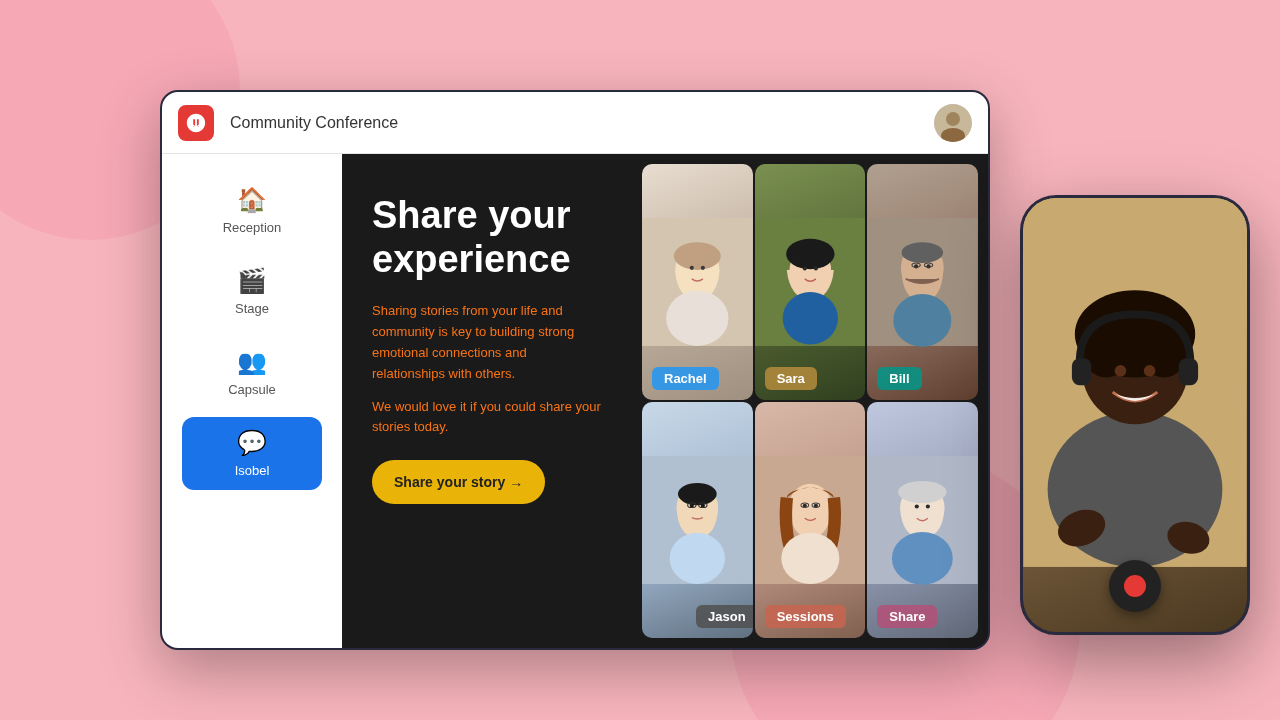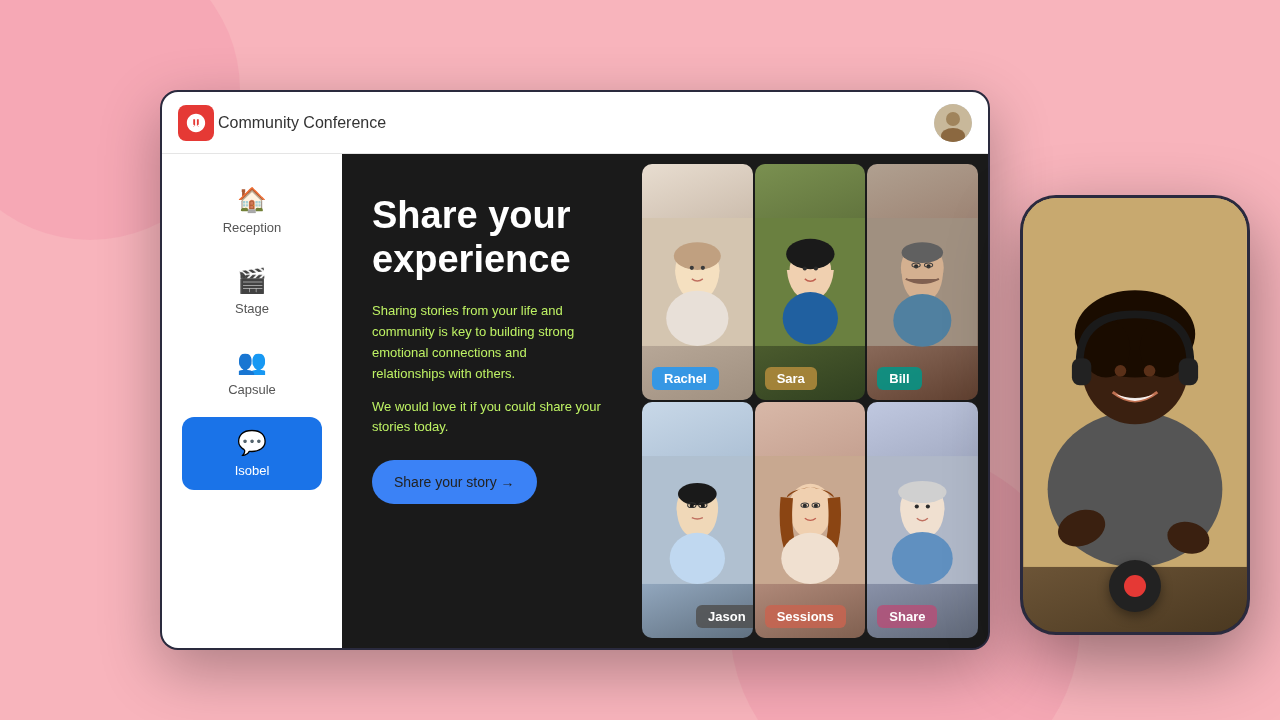--- a/index.html
+++ b/index.html
@@ -49,21 +49,21 @@
       border: 2px solid #2a2a3e;
     }
 
     
     .browser-chrome {
       height: 62px;
       background: #ffffff;
       display: flex;
       align-items: center;
       padding: 0 16px;
-      gap: 4px;
+      gap: 16px;
       border-bottom: 1px solid #e5e5e5;
     }
 
     .browser-logo {
       width: 36px;
       height: 36px;
       background: #e53935;
       border-radius: 8px;
       display: flex;
       align-items: center;
@@ -167,36 +167,36 @@
     .main-heading {
       font-size: 38px;
       font-weight: 700;
       color: #ffffff;
       line-height: 1.15;
       margin-bottom: 20px;
     }
 
     .main-description {
       font-size: 13px;
-      color: #bef264;
+      color: #f97316;
       line-height: 1.6;
       margin-bottom: 12px;
     }
 
     .share-button {
       display: inline-flex;
       align-items: center;
       gap: 8px;
-      background: #3b82f6;
+      background: #eab308;
       color: #222;
       border: none;
       border-radius: 30px;
       padding: 14px 22px;
       font-size: 14px;
-      font-weight: 400;
+      font-weight: 700;
       cursor: pointer;
       margin-top: 10px;
       width: fit-content;
     }
 
     
     .video-grid {
       flex: 1;
       display: grid;
       grid-template-columns: repeat(3, 1fr);

